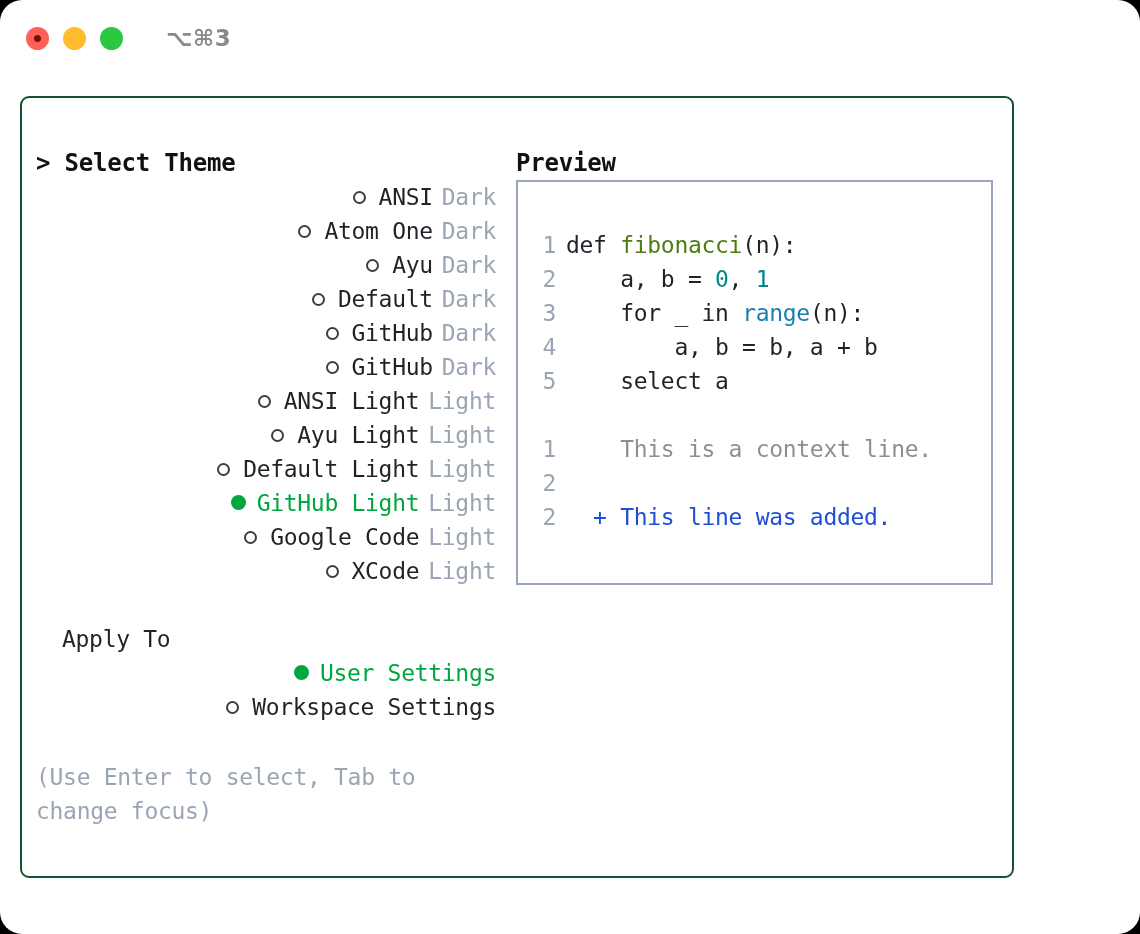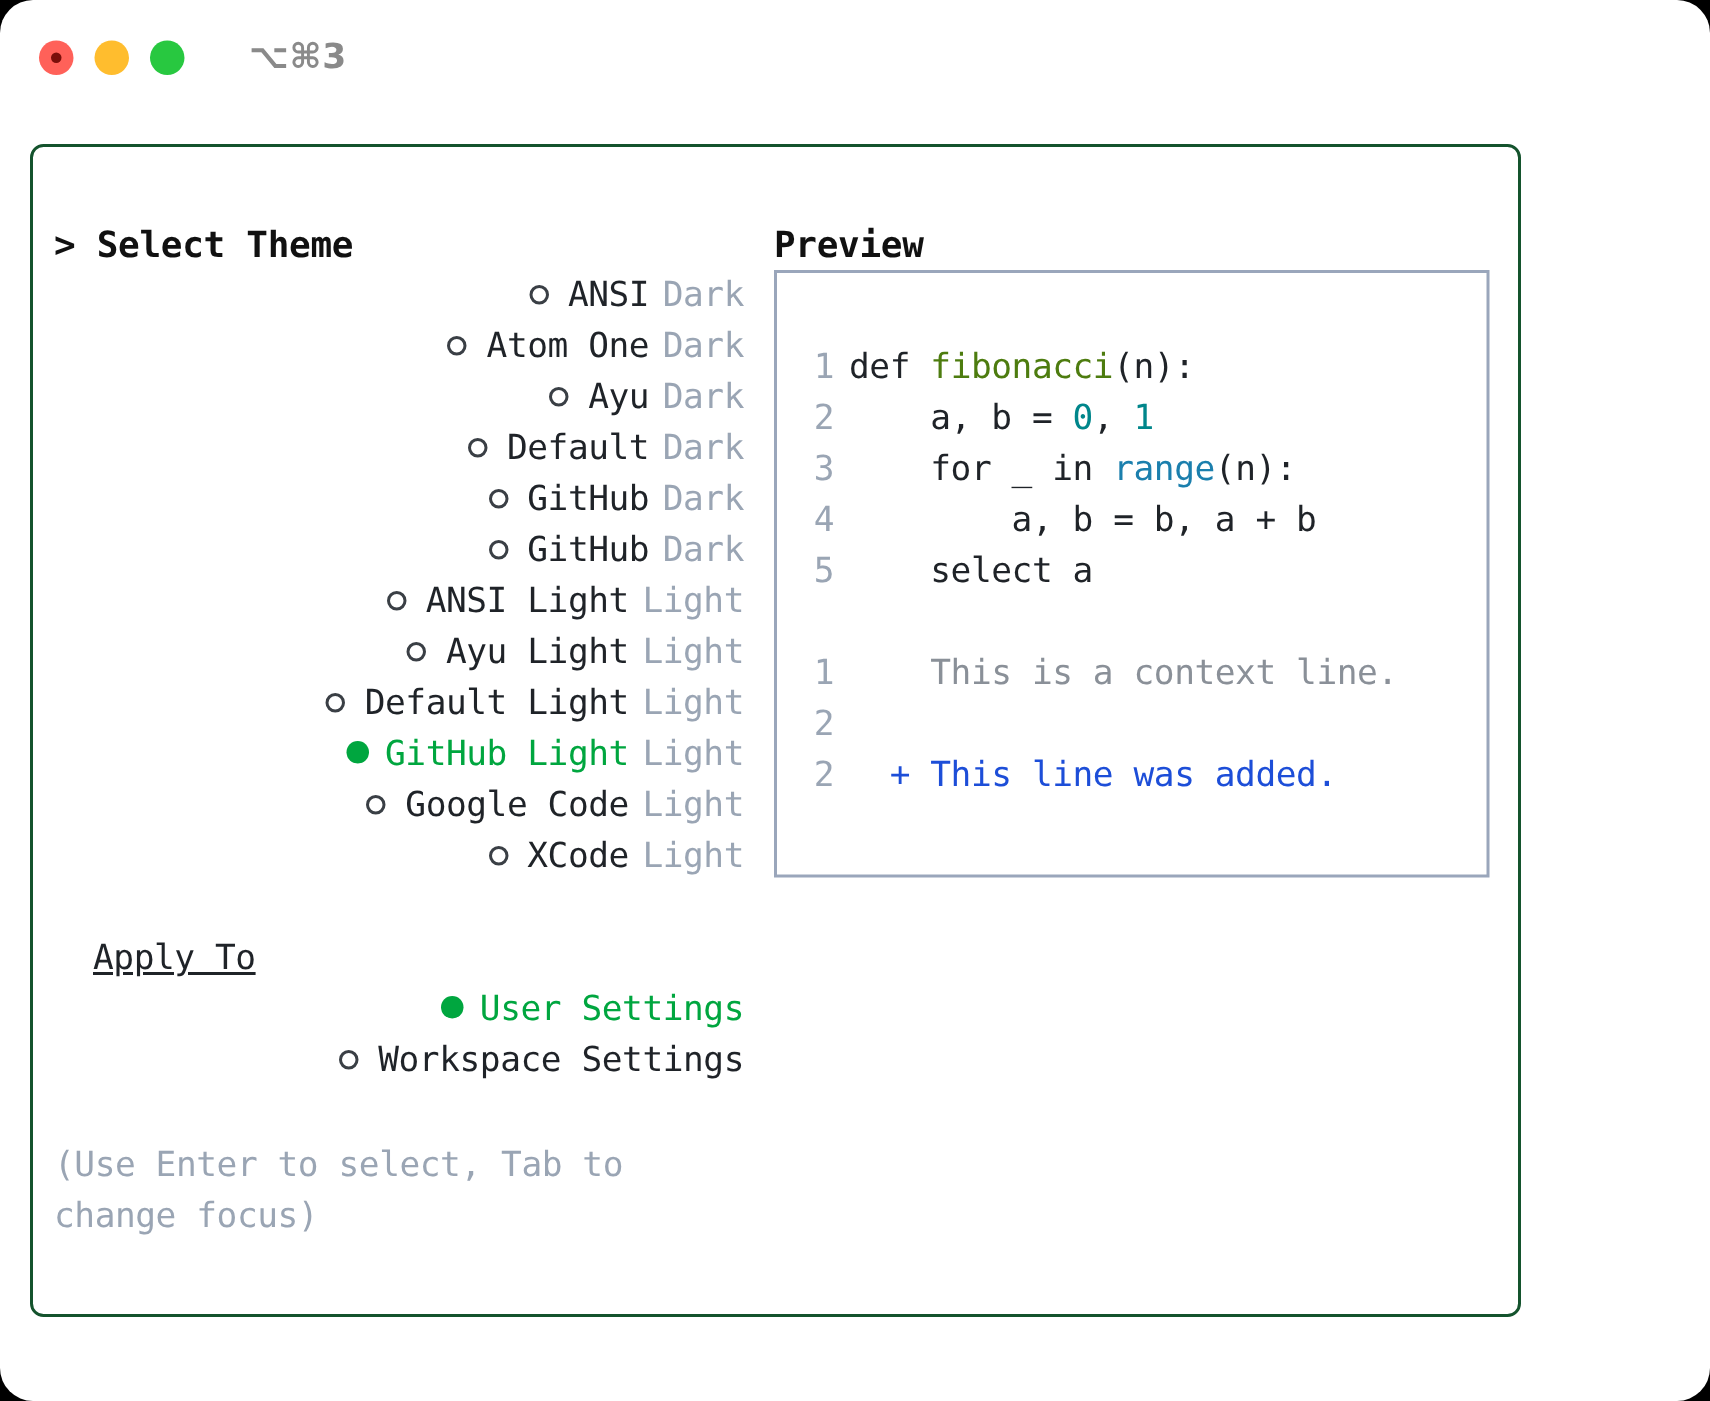--- a/index.html
+++ b/index.html
@@ -144,21 +144,20 @@
 
   .section-gap { height: 34px; }
 
   .apply-head {
     font-size: 23px;
     color: #1f2328;
     line-height: 34px;
     padding-left: 26px;
     white-space: pre;
     letter-spacing: -0.3px;
-    text-decoration: underline;
   }
 
   .hint {
     margin-top: 36px;
     font-size: 23px;
     line-height: 34px;
     color: #9aa5b4;
     max-width: 405px;
     letter-spacing: -0.3px;
   }

